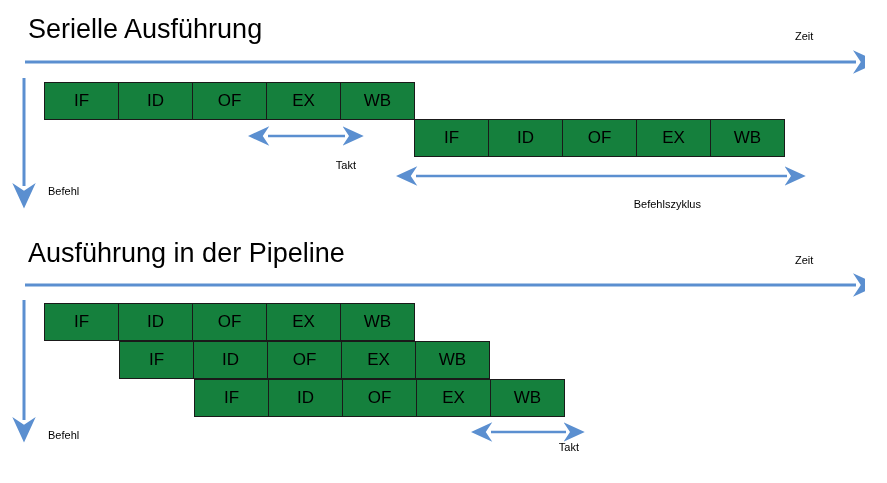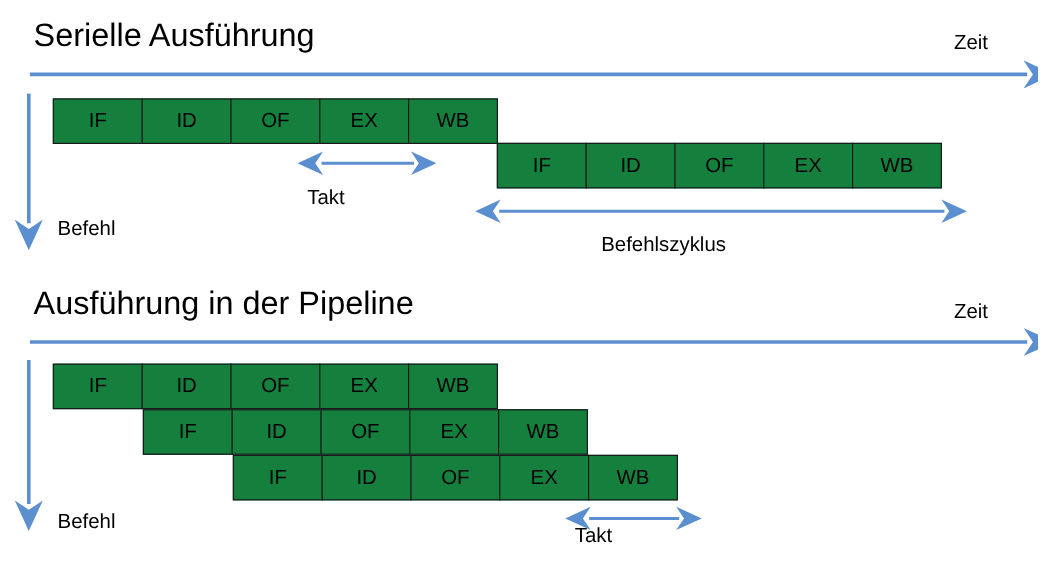--- a/index.html
+++ b/index.html
@@ -24,27 +24,27 @@
   .heading {
     font-size: 27px;
     line-height: 30px;
     color: #000000;
     white-space: nowrap;
     letter-spacing: 0px;
   }
 
   
   .label {
-    font-size: 17px;
+    font-size: 11px;
     line-height: 20px;
     color: #000000;
     white-space: nowrap;
   }
   .label-center {
-    text-align: left;
+    text-align: right;
   }
 
   
   .stage-row { position: absolute; display: flex; }
   .stage {
     box-sizing: border-box;
     width: 75px;
     height: 38px;
     background: #15803d;
     border: 1px solid #1a1a1a;

